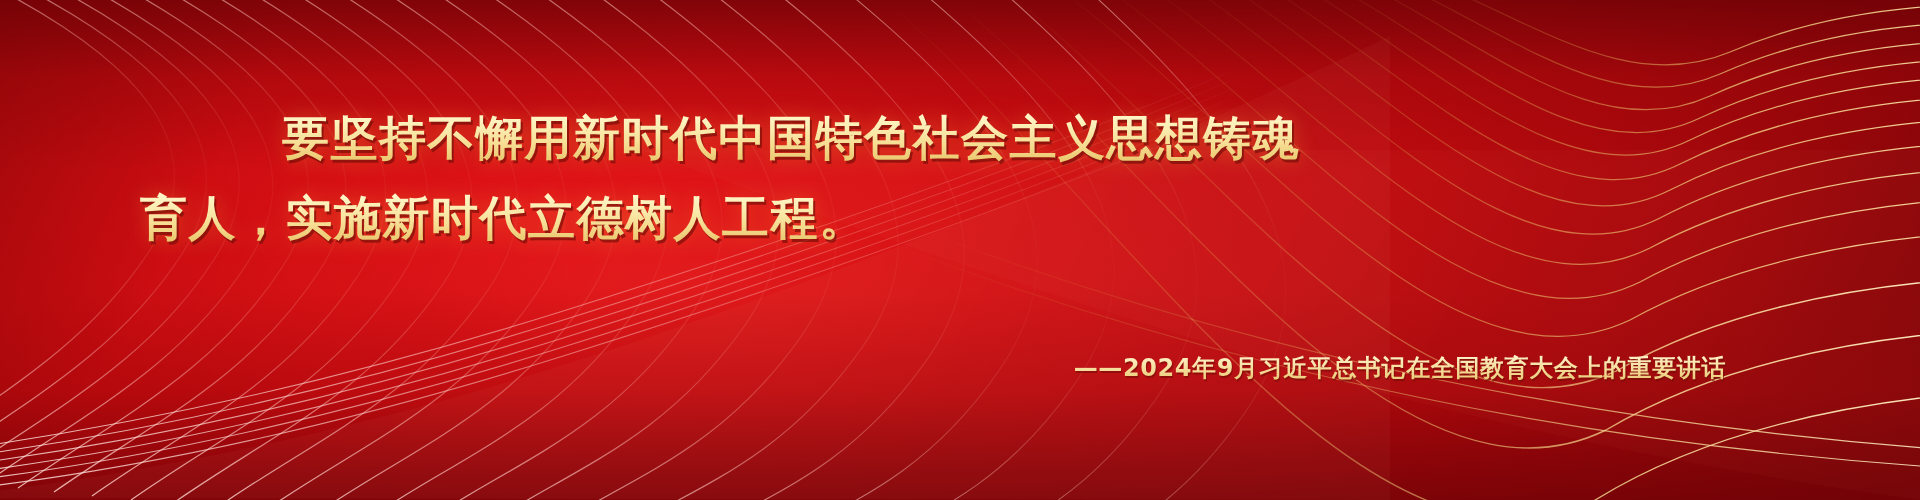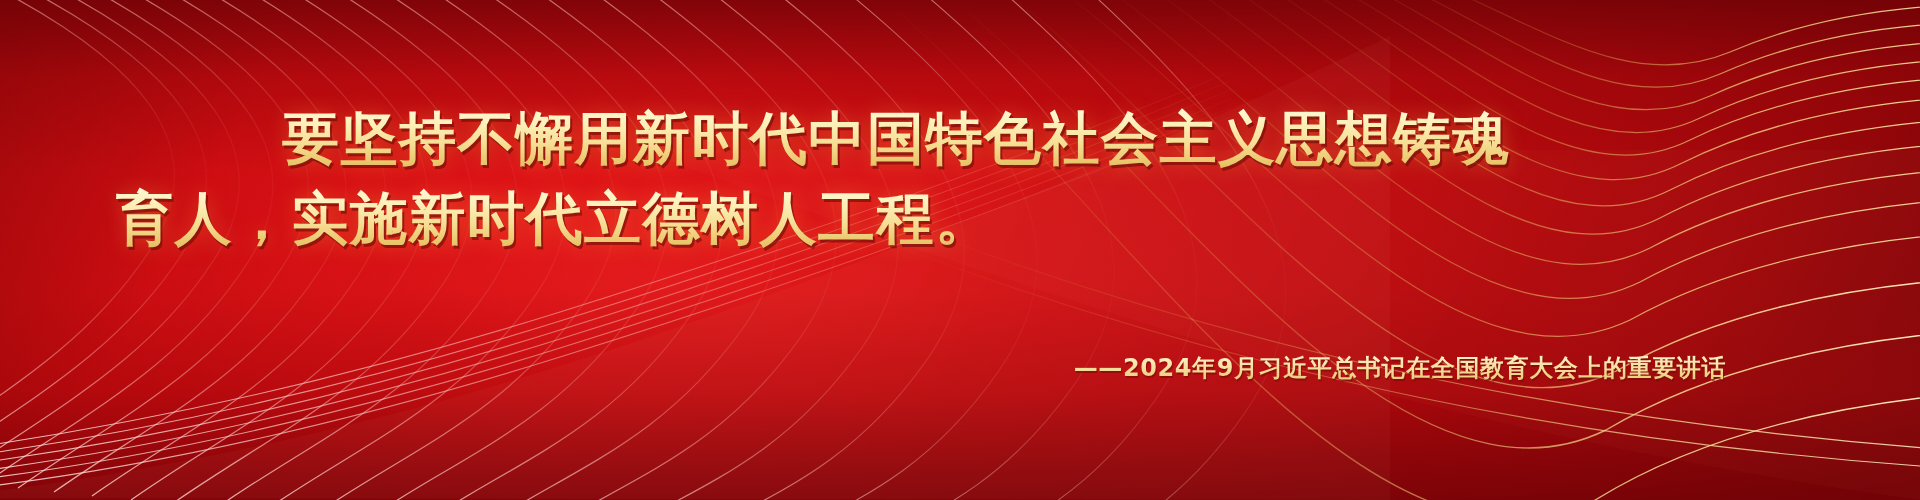--- a/index.html
+++ b/index.html
@@ -47,34 +47,34 @@
   .content{
     position:absolute; inset:0;
     z-index:6;
   }
   .title-wrap{
     position:absolute;
     left:0; right:0;
     top:98px;
   }
   .tline{
-    font-size:57px;
+    font-size:47px;
     line-height:80px;
     font-weight:700;
     letter-spacing:1.5px;
     white-space:nowrap;
     color:#f6e7a8;
     background:linear-gradient(180deg,#fffbe4 0%,#fdf2bd 30%,#f6dd92 58%,#e9c46a 82%,#d8ab4b 100%);
     -webkit-background-clip:text;
     background-clip:text;
     -webkit-text-fill-color:transparent;
     filter:drop-shadow(2px 3px 0 rgba(110,12,6,.62)) drop-shadow(0 0 10px rgba(255,170,60,.30));
   }
   .tline-1{ padding-left:282px; }
-  .tline-2{ padding-left:116px; }
+  .tline-2{ padding-left:116px;margin-left:24px; }
   .attrib{
     position:absolute;
     right:194px;
     top:352px;
     font-size:24px;
     line-height:32px;
     font-weight:700;
     letter-spacing:.6px;
     white-space:nowrap;
     color:#f2dc9a;

